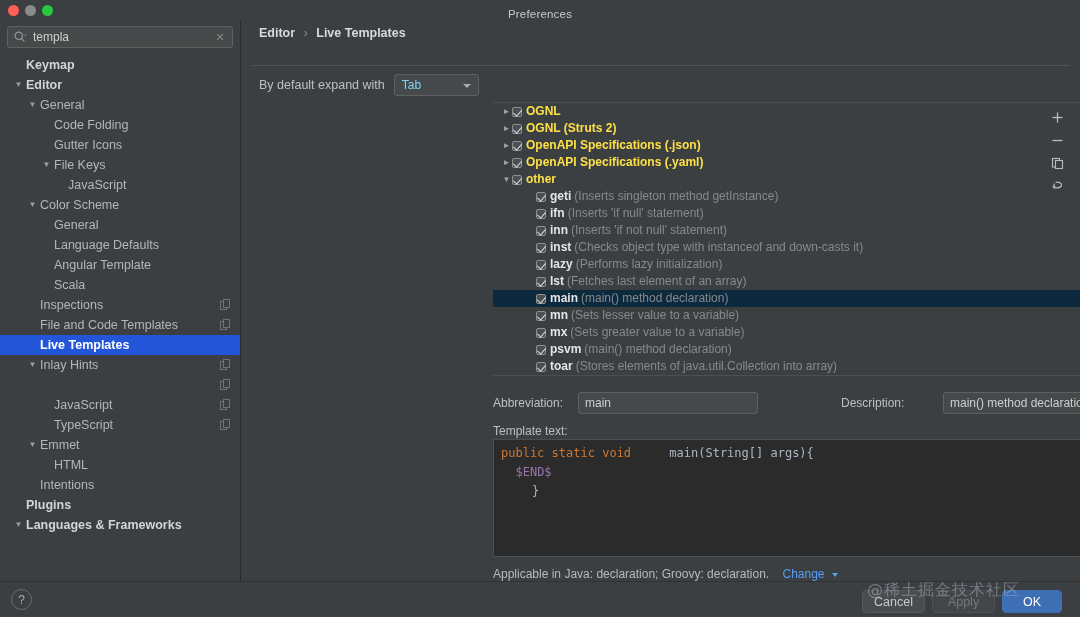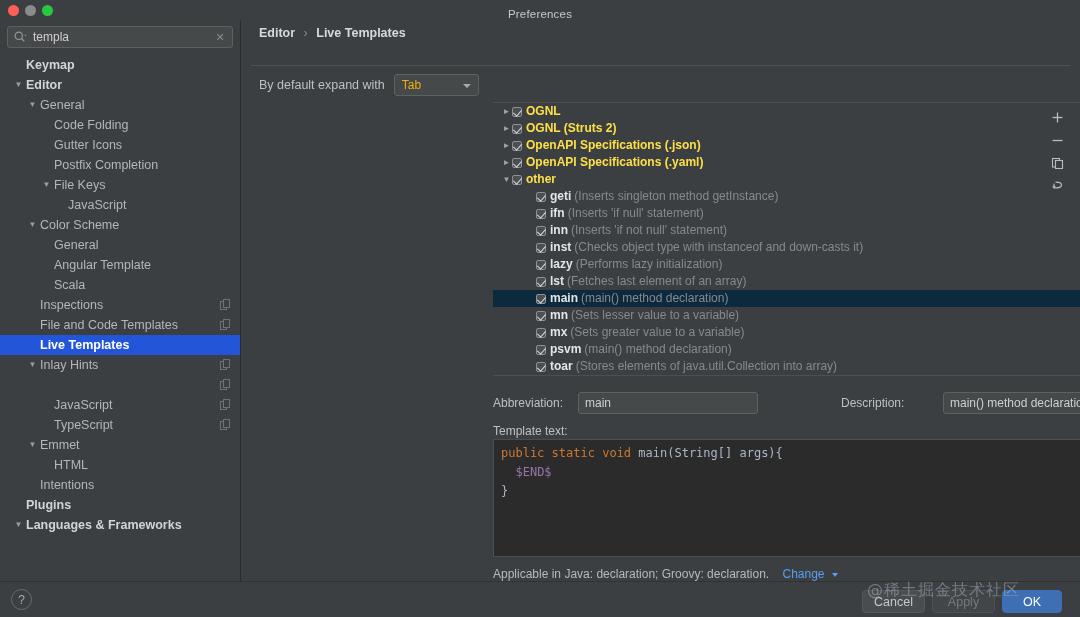--- a/index.html
+++ b/index.html
@@ -95,21 +95,21 @@
 
   .expandrow {
     position: absolute; left: 18px; top: 54px;
     display: flex; align-items: center; gap: 9px;
   }
   .expandrow .lbl { font-size: 12.5px; color: #bdc0c3; }
   .combo {
     width: 85px; height: 22px; background: #45494a;
     border: 1px solid #5e6162; border-radius: 3px;
     display: flex; align-items: center; position: relative;
-    color: #eab308; font-size: 12px; padding-left: 7px; cursor: pointer;
+    color: #7dd3fc; font-size: 12px; padding-left: 7px; cursor: pointer;
   }
   .combo .carret {
     position: absolute; right: 7px; top: 9px;
     width: 0; height: 0; border-left: 4px solid transparent;
     border-right: 4px solid transparent; border-top: 4px solid #a8abad;
   }
 
   
   .tlistbox {
     position: absolute; left: 252px; top: 82px; width: 802px; height: 274px;
@@ -162,21 +162,21 @@
   .tmplabel { position: absolute; left: 252px; top: 404px; font-size: 12px; color: #bdc0c3; }
   .editor {
     position: absolute; left: 252px; top: 419px; width: 593px; height: 118px;
     background: #2b2b2b; border: 1px solid #4b4f51;
     font-family: "DejaVu Sans Mono", monospace; font-size: 12px;
     padding: 4px 7px; line-height: 19px; color: #a9b7c6;
     white-space: pre; overflow: hidden;
   }
   .kw { color: #cc7832; }
   .var { color: #9876aa; }
-  .pl { color: #a9b7c6; }
+  .pl { color: #a9b7c6; padding-left: 31px; }
 
   .applicable {
     position: absolute; left: 252px; top: 547px;
     font-size: 12px; color: #b7babd;
   }
   .changelink { color: #589df6; margin-left: 10px; cursor: pointer; }
   .changelink .cc {
     display: inline-block; margin-left: 4px;
     border-left: 3.5px solid transparent; border-right: 3.5px solid transparent;
     border-top: 4px solid #589df6; vertical-align: middle;
@@ -234,25 +234,25 @@
         <input class="search-input" readonly="" value="templa" style="">
         <div class="search-clear">✕</div>
       </div>
     </div>
     <div class="tree" id="tree">
         <div class="tnode bold"><span class="tlabel" style="margin-left: 26px;">Keymap</span></div>
         <div class="tnode bold"><span class="arrow" style="left: 14px;">▼</span><span class="tlabel" style="margin-left: 26px;">Editor</span></div>
         <div class="tnode"><span class="arrow" style="left: 28px;">▼</span><span class="tlabel" style="margin-left: 40px;">General</span></div>
         <div class="tnode"><span class="tlabel" style="margin-left: 54px;">Code Folding</span></div>
         <div class="tnode"><span class="tlabel" style="margin-left: 54px;">Gutter Icons</span></div>
-        <div class="tnode"><span class="tlabel" style="margin-left: 54px;">Postfix Completion</span></div>
         <div class="tnode"><span class="arrow" style="left: 42px;">▼</span><span class="tlabel" style="margin-left: 54px;">File Keys</span></div>
         <div class="tnode"><span class="tlabel" style="margin-left: 68px;">JavaScript</span></div>
         <div class="tnode"><span class="arrow" style="left: 28px;">▼</span><span class="tlabel" style="margin-left: 40px;">Color Scheme</span></div>
         <div class="tnode"><span class="tlabel" style="margin-left: 54px;">General</span></div>
+        <div class="tnode"><span class="tlabel" style="margin-left: 54px;">Language Defaults</span></div>
         <div class="tnode"><span class="tlabel" style="margin-left: 54px;">Angular Template</span></div>
         <div class="tnode"><span class="tlabel" style="margin-left: 54px;">Scala</span></div>
         <div class="tnode"><span class="tlabel" style="margin-left: 40px;">Inspections</span><svg class="scope-ic" viewBox="0 0 11 12">
             <rect x="0.5" y="2.5" width="6" height="8" fill="none" stroke="#9a9da0"></rect>
             <rect x="3.5" y="0.5" width="6" height="8" fill="#3c3f41" stroke="#9a9da0"></rect>
           </svg></div>
         <div class="tnode"><span class="tlabel" style="margin-left: 40px;">File and Code Templates</span><svg class="scope-ic" viewBox="0 0 11 12">
             <rect x="0.5" y="2.5" width="6" height="8" fill="none" stroke="#9a9da0"></rect>
             <rect x="3.5" y="0.5" width="6" height="8" fill="#3c3f41" stroke="#9a9da0"></rect>
           </svg></div>

